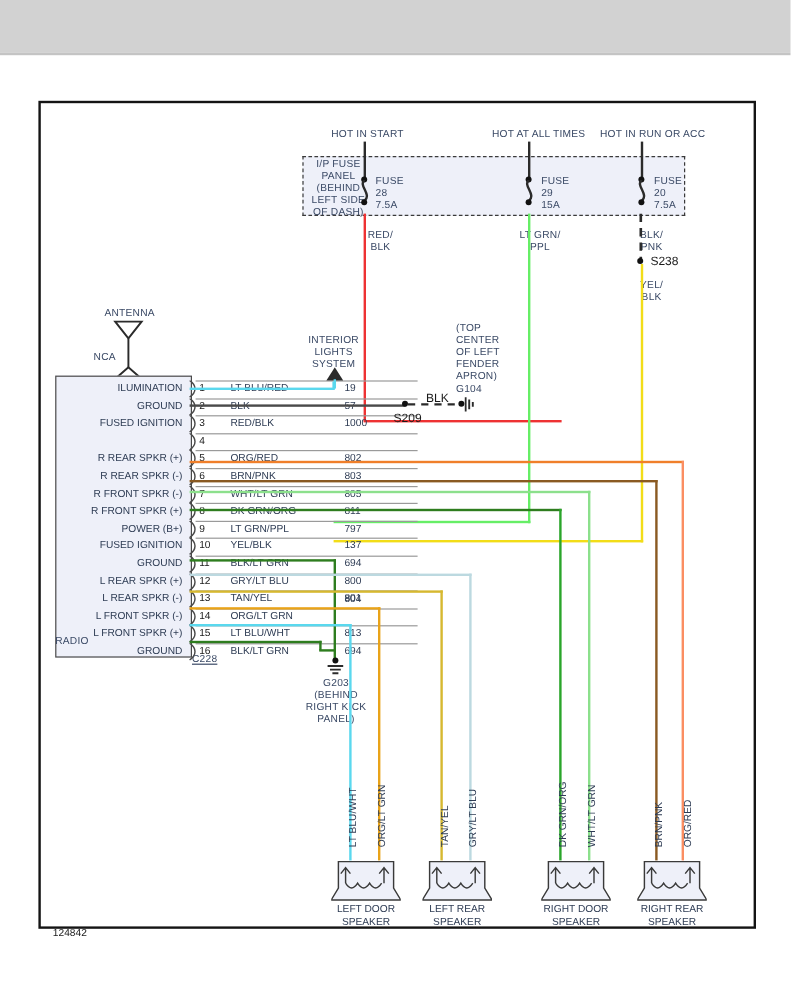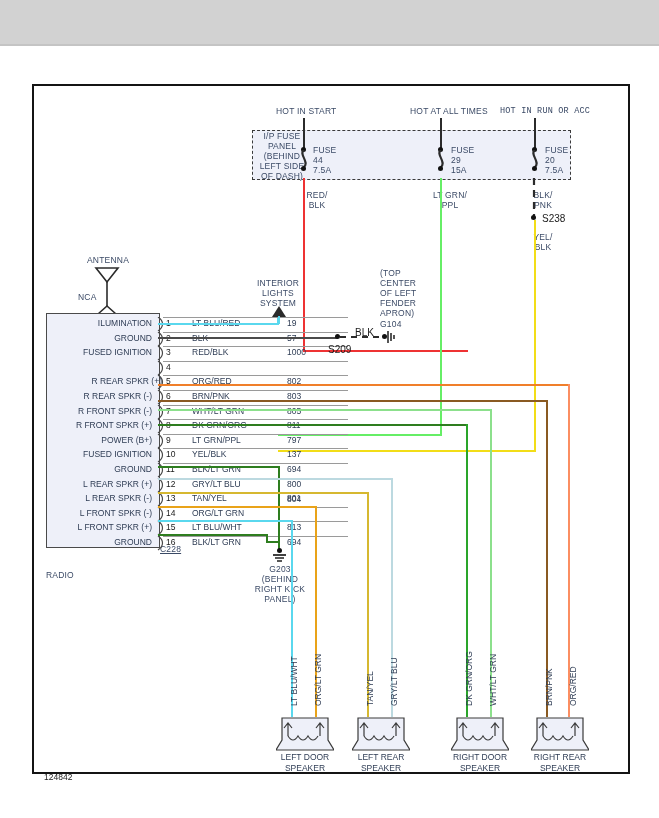--- a/index.html
+++ b/index.html
@@ -57,21 +57,21 @@
 OF DASH)</div>
 
   <div class="lbl c" style="left:276px;top:106px;width:32px;">HOT IN START</div>
   <div class="v3" style="left:303px;top:118px;height:30px;background:#2b2b2b;"></div>
   <div class="dot" style="left:301px;top:147px;"></div>
   <svg style="position:absolute;left:297px;top:150px;" width="14" height="18">
     <path d="M7 0 C 1 4, 13 12, 7 17" stroke="#2b2b2b" stroke-width="2" fill="none"></path>
   </svg>
   <div class="dot" style="left:301px;top:166px;"></div>
   <div class="lbl" style="left:313px;top:145px;">FUSE</div>
-  <div class="lbl" style="left:313px;top:155px;">44</div>
+  <div class="lbl" style="left:313px;top:155px;">28</div>
   <div class="lbl" style="left:313px;top:165px;">7.5A</div>
   <div class="lbl r" style="left:268px;top:190px;width:34px;">RED/
 BLK</div>
 
   <div class="v3" style="left:303px;top:178px;height:173px;background:#ee3233;"></div>
   <div class="h3" style="left:303px;top:350px;width:165px;background:#ee3233;"></div>
 
   <div class="lbl c" style="left:410px;top:106px;width:62px;">HOT AT ALL TIMES</div>
   <div class="v3" style="left:440px;top:118px;height:30px;background:#2b2b2b;"></div>
   <div class="dot" style="left:438px;top:147px;"></div>
@@ -81,21 +81,21 @@
   <div class="dot" style="left:438px;top:166px;"></div>
   <div class="lbl" style="left:451px;top:145px;">FUSE</div>
   <div class="lbl" style="left:451px;top:155px;">29</div>
   <div class="lbl" style="left:451px;top:165px;">15A</div>
   <div class="lbl r" style="left:398px;top:190px;width:40px;">LT GRN/
 PPL</div>
 
   <div class="v3" style="left:440px;top:178px;height:258px;background:#66ee66;"></div>
   <div class="h3" style="left:278px;top:434px;width:164px;background:#66ee66;"></div>
 
-  <div class="lbl c" style="left:500px;top:106px;width:70px;font-family:Liberation Mono, monospace;">HOT IN RUN OR ACC</div>
+  <div class="lbl c" style="left:500px;top:106px;width:70px;">HOT IN RUN OR ACC</div>
   <div class="v3" style="left:534px;top:118px;height:30px;background:#2b2b2b;"></div>
   <div class="dot" style="left:532px;top:147px;"></div>
   <svg style="position:absolute;left:528px;top:150px;" width="14" height="18">
     <path d="M7 0 C 1 4, 13 12, 7 17" stroke="#2b2b2b" stroke-width="2" fill="none"></path>
   </svg>
   <div class="dot" style="left:532px;top:166px;"></div>
   <div class="lbl" style="left:545px;top:145px;">FUSE</div>
   <div class="lbl" style="left:545px;top:155px;">20</div>
   <div class="lbl" style="left:545px;top:165px;">7.5A</div>
   <div class="lbl r" style="left:494px;top:190px;width:34px;">BLK/
@@ -114,21 +114,21 @@
 
   <div class="lbl c" style="left:78px;top:255px;width:60px;">ANTENNA</div>
   <svg style="position:absolute;left:86px;top:266px;" width="44" height="50">
     <polygon points="10,2 32,2 21,16" fill="none" stroke="#2b2b2b" stroke-width="1.6"></polygon>
     <line x1="21" y1="16" x2="21" y2="40" stroke="#2b2b2b" stroke-width="1.6"></line>
     <path d="M12 48 L21 40 L30 48" fill="none" stroke="#2b2b2b" stroke-width="1.6"></path>
   </svg>
   <div class="lbl" style="left:78px;top:292px;">NCA</div>
 
   <div id="radiobox"></div>
-  <div class="lbl" style="left:46px;top:570px;">RADIO</div>
+  <div class="lbl" style="left:46px;top:529px;">RADIO</div>
   <div class="lbl" style="left:160px;top:544px;text-decoration:underline;">C228</div>
 
   <div id="pinrows">
       <div class="h" style="left: 163px; top: 317px; width: 185px; height: 1px; background: rgb(154, 154, 154);"></div>
       <svg width="9" height="15" style="position: absolute; left: 157px; top: 317px;">
         <path d="M1 0 C 7 4, 7 10, 1 14" stroke="#4a4a4a" stroke-width="1.2" fill="none"></path>
       </svg>
       <div class="pinnum" style="left: 166px; top: 318px;">1</div>
       <div class="pincode" style="left: 192px; top: 318px;">LT BLU/RED</div>
       <div class="pincode" style="left: 287px; top: 318px;">19</div>
@@ -154,21 +154,21 @@
         <path d="M1 0 C 7 4, 7 10, 1 14" stroke="#4a4a4a" stroke-width="1.2" fill="none"></path>
       </svg>
       <div class="pinnum" style="left: 166px; top: 361.8px;">4</div>
       <div class="h" style="left: 163px; top: 375.4px; width: 185px; height: 1px; background: rgb(154, 154, 154);"></div>
       <svg width="9" height="15" style="position: absolute; left: 157px; top: 375.4px;">
         <path d="M1 0 C 7 4, 7 10, 1 14" stroke="#4a4a4a" stroke-width="1.2" fill="none"></path>
       </svg>
       <div class="pinnum" style="left: 166px; top: 376.4px;">5</div>
       <div class="pincode" style="left: 192px; top: 376.4px;">ORG/RED</div>
       <div class="pincode" style="left: 287px; top: 376.4px;">802</div>
-      <div class="pinlabel" style="left: 48px; top: 376.4px; padding-left: 10px;">R REAR SPKR (+)</div>
+      <div class="pinlabel" style="left: 48px; top: 376.4px;">R REAR SPKR (+)</div>
       <div class="h" style="left: 163px; top: 390px; width: 185px; height: 1px; background: rgb(154, 154, 154);"></div>
       <svg width="9" height="15" style="position: absolute; left: 157px; top: 390px;">
         <path d="M1 0 C 7 4, 7 10, 1 14" stroke="#4a4a4a" stroke-width="1.2" fill="none"></path>
       </svg>
       <div class="pinnum" style="left: 166px; top: 391px;">6</div>
       <div class="pincode" style="left: 192px; top: 391px;">BRN/PNK</div>
       <div class="pincode" style="left: 287px; top: 391px;">803</div>
       <div class="pinlabel" style="left: 48px; top: 391px;">R REAR SPKR (-)</div>
       <div class="h" style="left: 163px; top: 404.6px; width: 185px; height: 1px; background: rgb(154, 154, 154);"></div>
       <svg width="9" height="15" style="position: absolute; left: 157px; top: 404.6px;">

